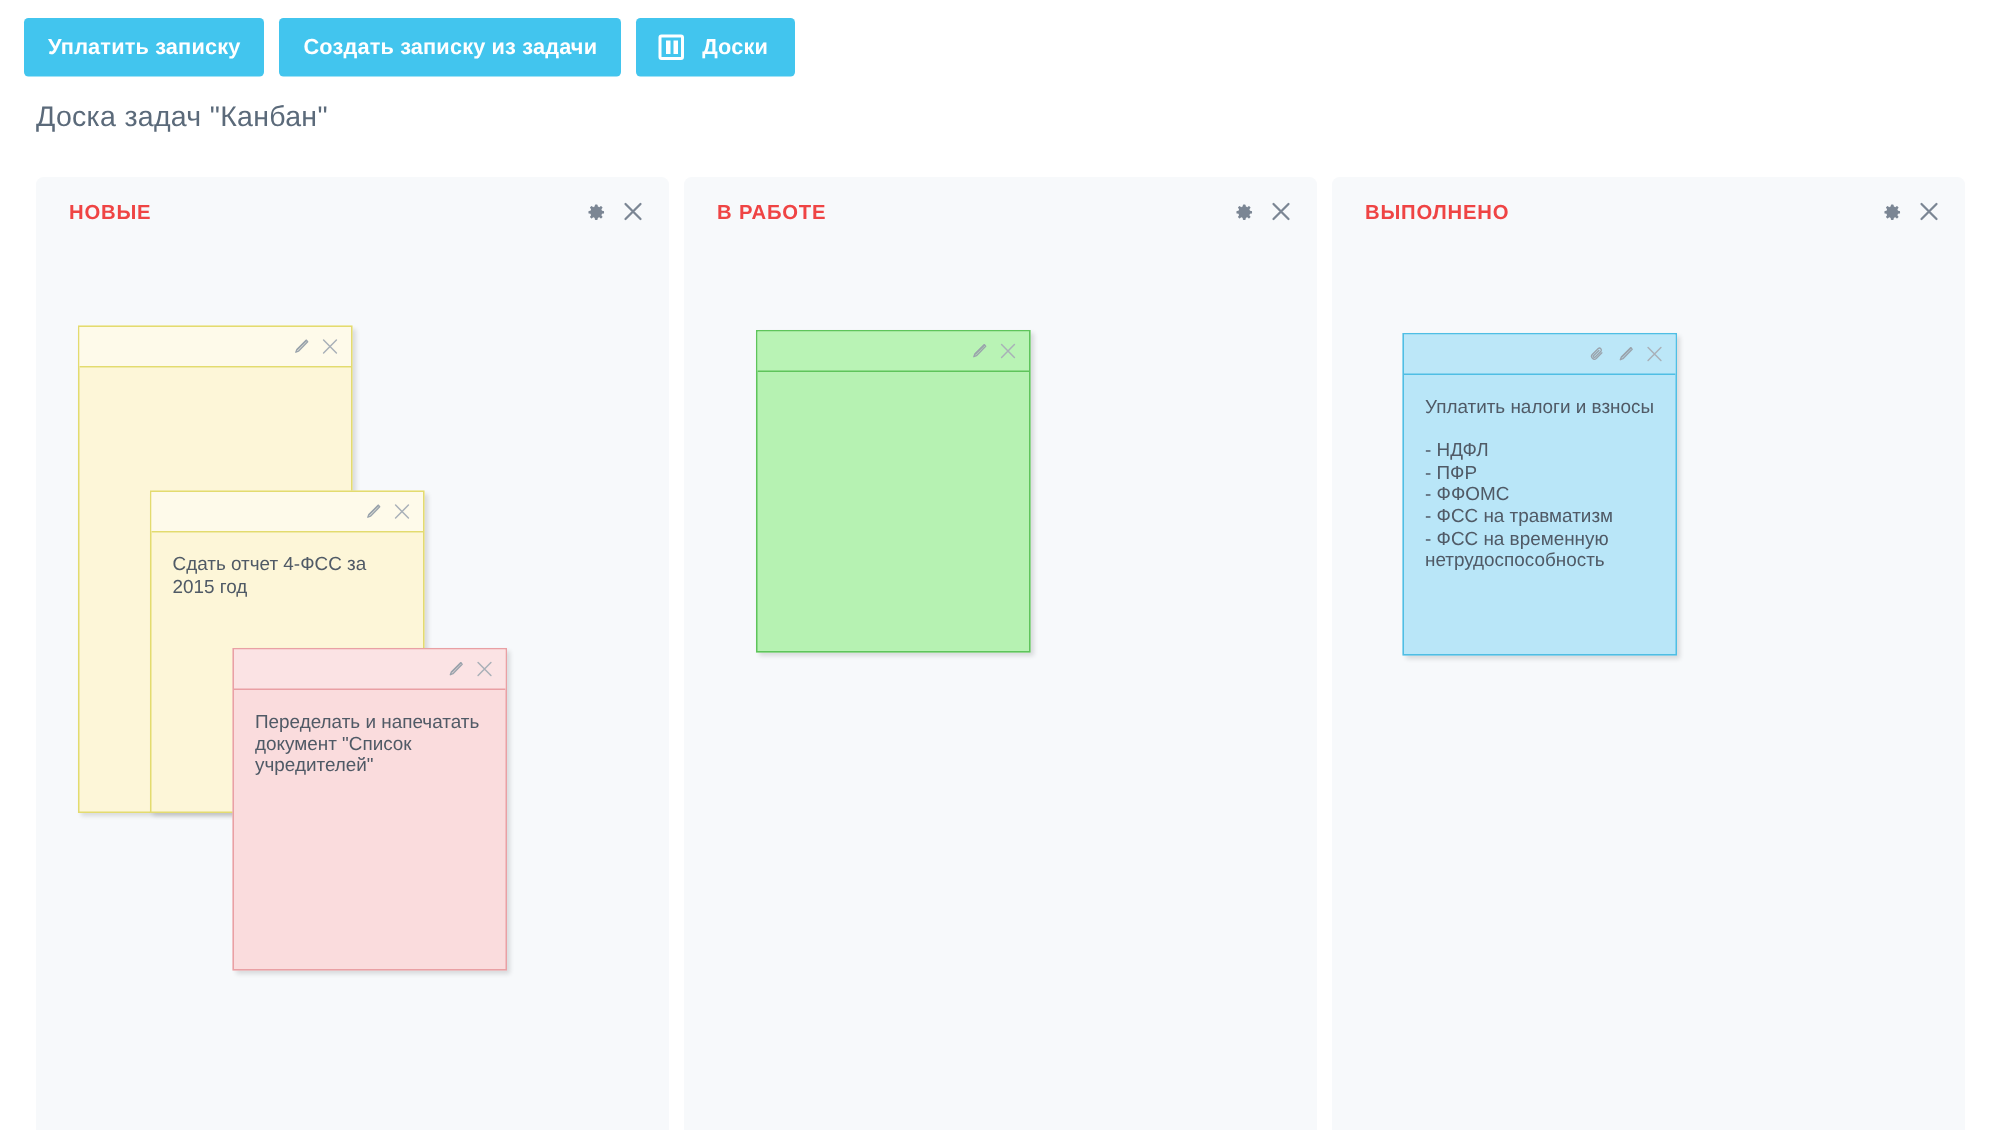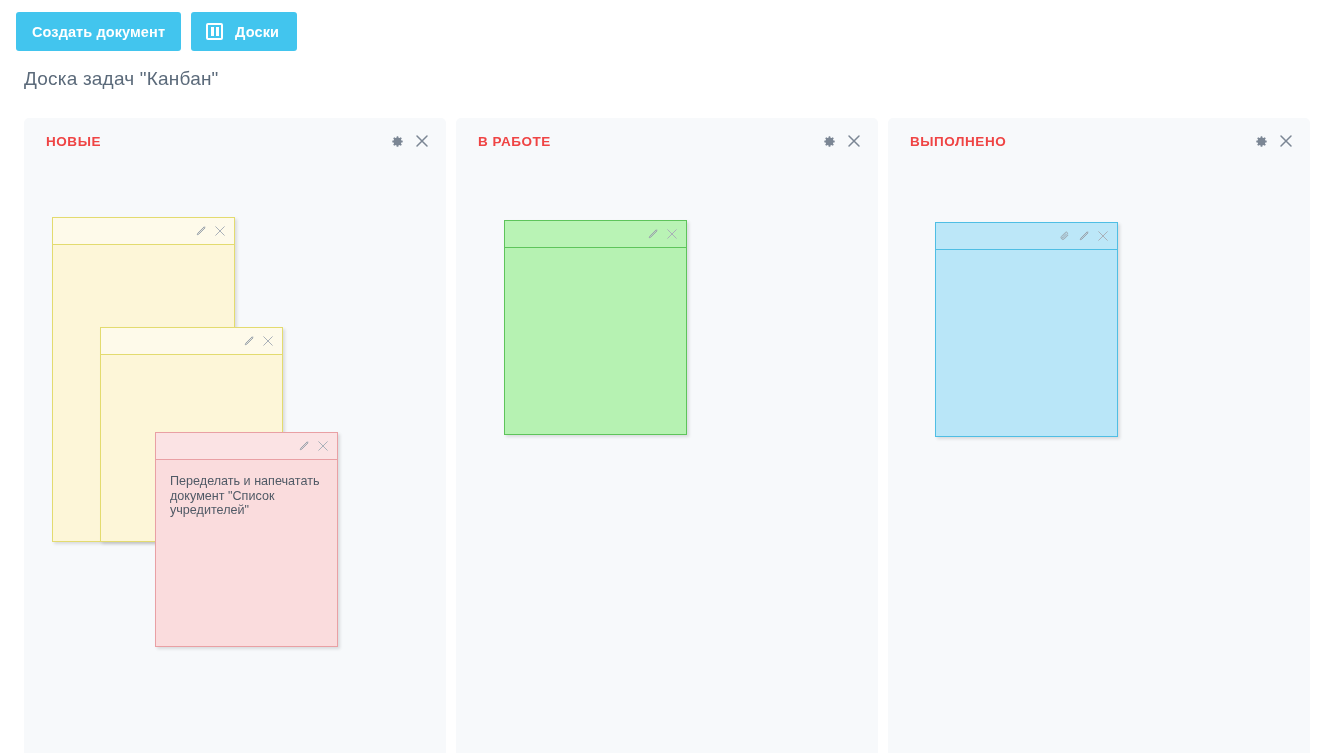--- a/index.html
+++ b/index.html
@@ -151,21 +151,24 @@
   .note.red    { background: #fadcdd; border-color: #e9a0a4; }
   .note.red    .note-head { background: #fbe3e4; border-bottom-color: #e9a0a4; }
   .note.blue   { background: #b9e6f8; border-color: #4fbee4; }
   .note.blue   .note-head { background: #bce7f8; border-bottom-color: #4fbee4; }
 </style>
 </head>
 <body>
 
 <div class="toolbar" id="toolbar">
     <button class="tb-btn">
-      <span>Создать документ</span>
+      <span>Уплатить записку</span>
+    </button>
+    <button class="tb-btn">
+      <span>Создать записку из задачи</span>
     </button>
     <button class="tb-btn with-icon">
       <span class="board-icon">
         <i></i>
         <i></i>
       </span>
       <span>Доски</span>
     </button>
   </div>
 
@@ -216,20 +219,21 @@
                   <path d="M3.6 9.6 11.3 1.9" stroke="#9aa3ac" stroke-width="1.1"></path>
                 </svg>
               </button>
               <button class="icon-btn note-x">
                 <svg viewBox="0 0 14 14" width="12" height="12" aria-hidden="true">
                   <path d="M2 2 L12 12 M12 2 L2 12" stroke="#a9b0b8" stroke-width="1.15" stroke-linecap="round" fill="none"></path>
                 </svg>
               </button>
             </div>
           </div>
+          <div class="note-body">Сдать отчет 4-ФСС за 2015 год</div>
         </div>
         <div class="note red" style="left: 131px; top: 268px; width: 183px; height: 215px; z-index: 12;">
           <div class="note-head">
             <div class="note-actions">
               <button class="icon-btn pencil">
                 <svg viewBox="0 0 14 14" width="12" height="12" aria-hidden="true">
                   <path d="M10.6 2.2 11.8 3.4 4.6 10.6 2.6 11.4 3.4 9.4z" fill="none" stroke="#9aa3ac" stroke-width="1.1" stroke-linejoin="round"></path>
                   <path d="M3.6 9.6 11.3 1.9" stroke="#9aa3ac" stroke-width="1.1"></path>
                 </svg>
               </button>
@@ -313,16 +317,23 @@
                   <path d="M3.6 9.6 11.3 1.9" stroke="#9aa3ac" stroke-width="1.1"></path>
                 </svg>
               </button>
               <button class="icon-btn note-x">
                 <svg viewBox="0 0 14 14" width="12" height="12" aria-hidden="true">
                   <path d="M2 2 L12 12 M12 2 L2 12" stroke="#a9b0b8" stroke-width="1.15" stroke-linecap="round" fill="none"></path>
                 </svg>
               </button>
             </div>
           </div>
+          <div class="note-body">Уплатить налоги и взносы
+
+- НДФЛ
+- ПФР
+- ФФОМС
+- ФСС на травматизм
+- ФСС на временную нетрудоспособность</div>
         </div>
       </div>
     </div>
   </div>
 
 </body></html>

